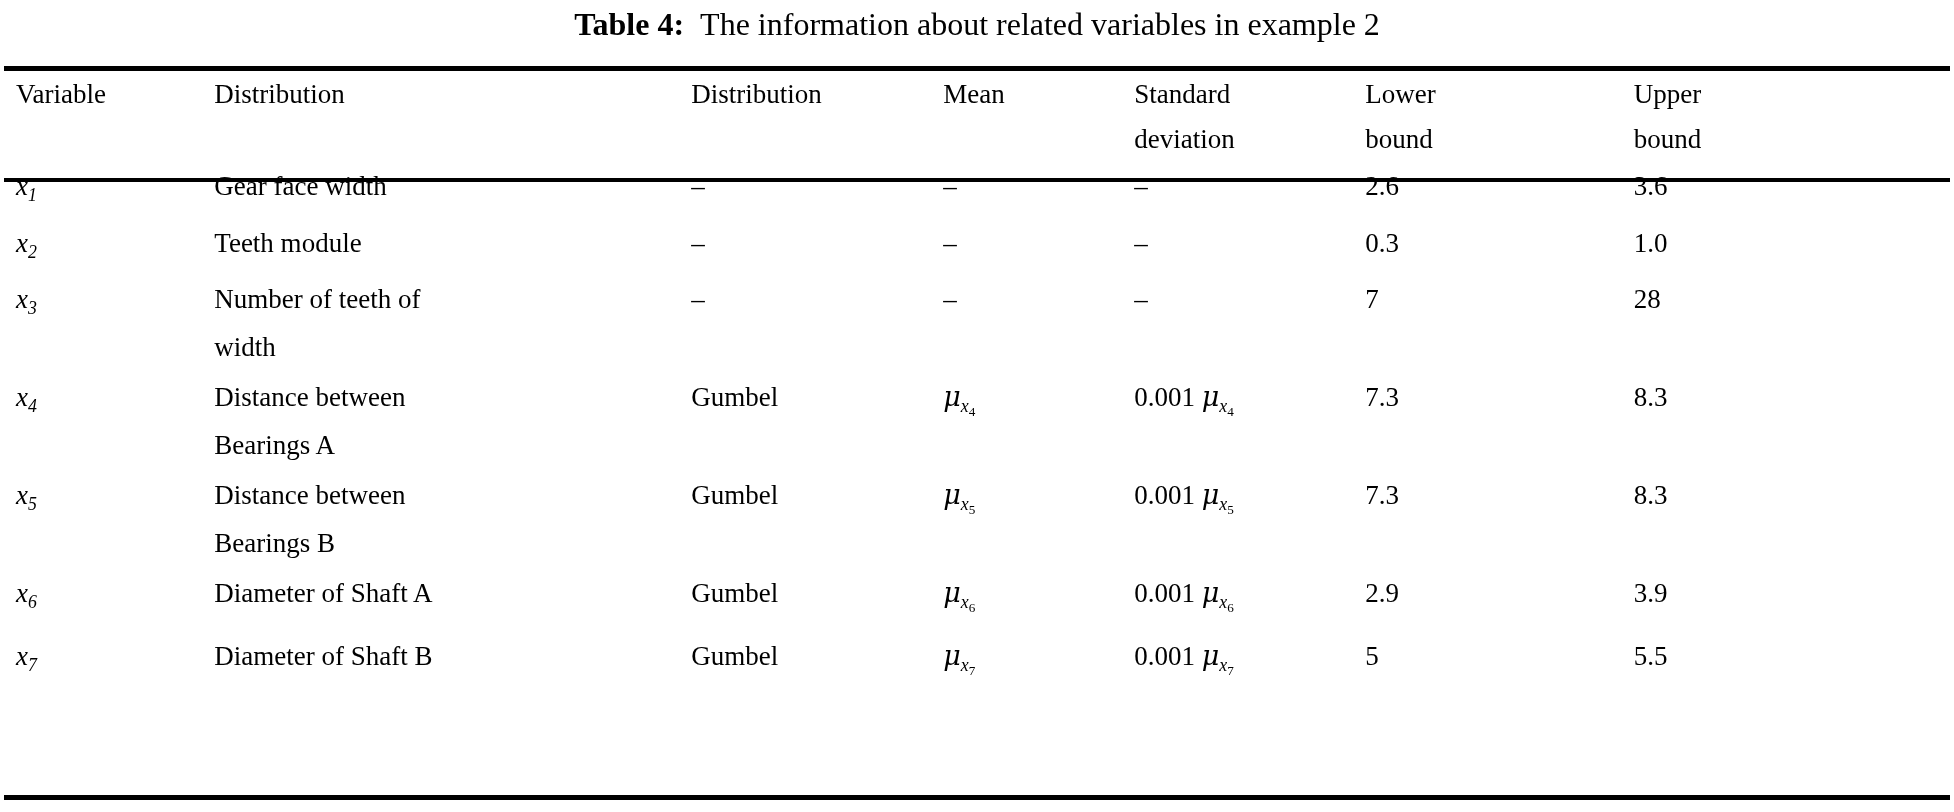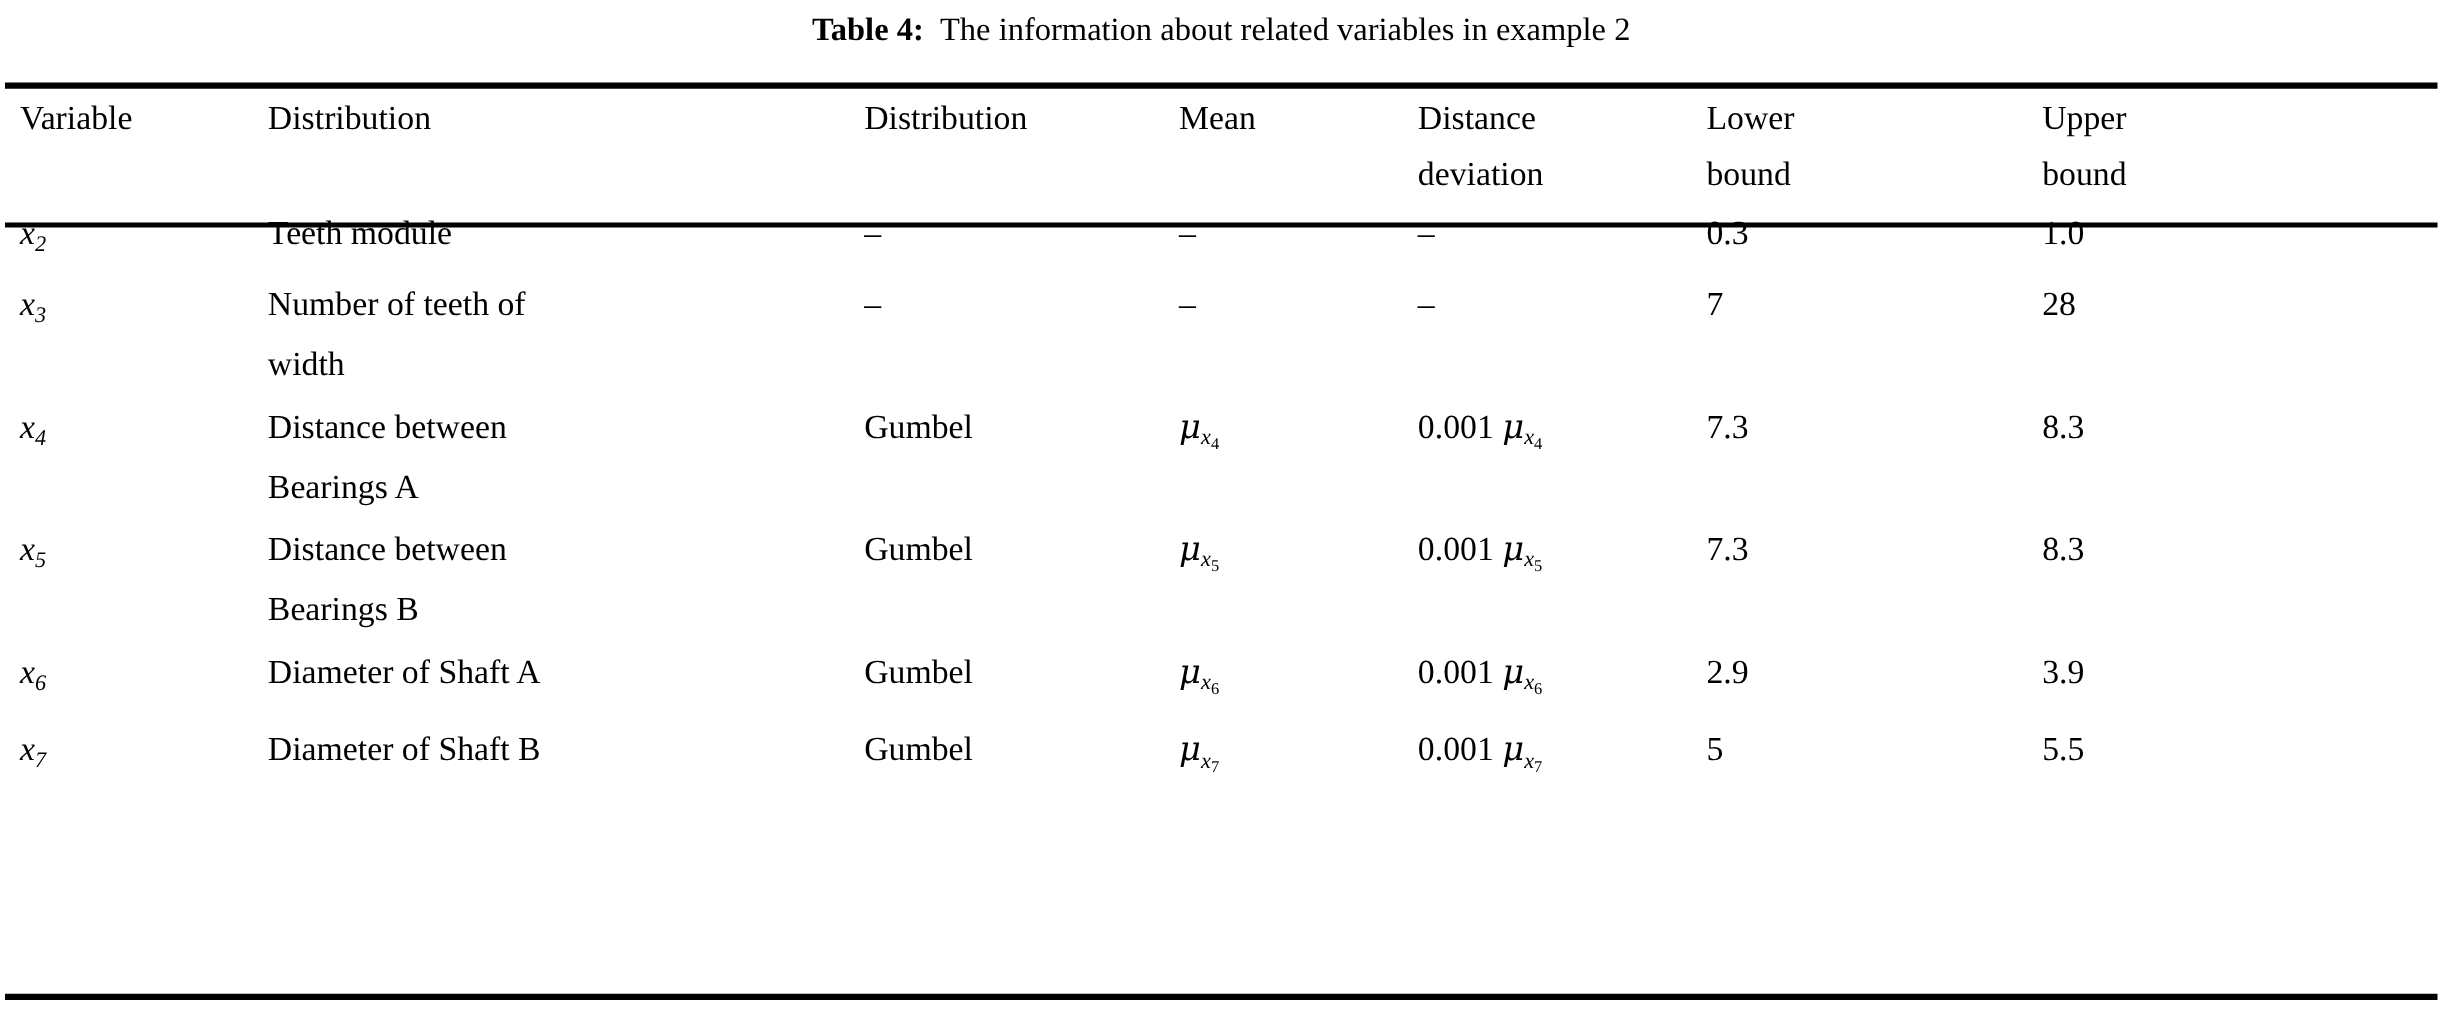--- a/index.html
+++ b/index.html
@@ -21,21 +21,21 @@
     overflow: hidden;
   }
 
   
   .caption {
     position: absolute;
     left: 0;
     top: 2px;
     width: 1954px;
     text-align: center;
-    font-size: 26px;
+    font-size: 32px;
     line-height: 44px;
     white-space: nowrap;
   }
   .caption .cap-label {
     font-weight: bold;
   }
   .caption .cap-text {
     font-weight: normal;
   }
 
@@ -149,39 +149,50 @@
             <span class="desc-line">Distribution</span>
           </span>
         </td>
         <td class="c-mean">
           <span class="hdr-wrap">
             <span class="desc-line">Mean</span>
           </span>
         </td>
         <td class="c-std">
           <span class="hdr-wrap">
-            <span class="desc-line">Distance</span>
+            <span class="desc-line">Standard</span>
             <span class="desc-line">deviation</span>
           </span>
         </td>
         <td class="c-low">
           <span class="hdr-wrap">
             <span class="desc-line">Lower</span>
             <span class="desc-line">bound</span>
           </span>
         </td>
         <td class="c-up">
           <span class="hdr-wrap">
             <span class="desc-line">Upper</span>
             <span class="desc-line">bound</span>
           </span>
         </td>
       </tr>
     </thead>
     <tbody id="tbody">
+        <tr>
+          <td class="c-var"><span class="mvar">x</span><span class="sub">1</span></td>
+          <td class="c-desc">
+            <span class="desc-line">Gear face width</span>
+          </td>
+          <td class="c-dist">–</td>
+          <td class="c-mean"><span class="dash">–</span></td>
+          <td class="c-std"><span class="dash">–</span></td>
+          <td class="c-low">2.6</td>
+          <td class="c-up">3.6</td>
+        </tr>
         <tr>
           <td class="c-var"><span class="mvar">x</span><span class="sub">2</span></td>
           <td class="c-desc">
             <span class="desc-line">Teeth module</span>
           </td>
           <td class="c-dist">–</td>
           <td class="c-mean"><span class="dash">–</span></td>
           <td class="c-std"><span class="dash">–</span></td>
           <td class="c-low">0.3</td>
           <td class="c-up">1.0</td>

